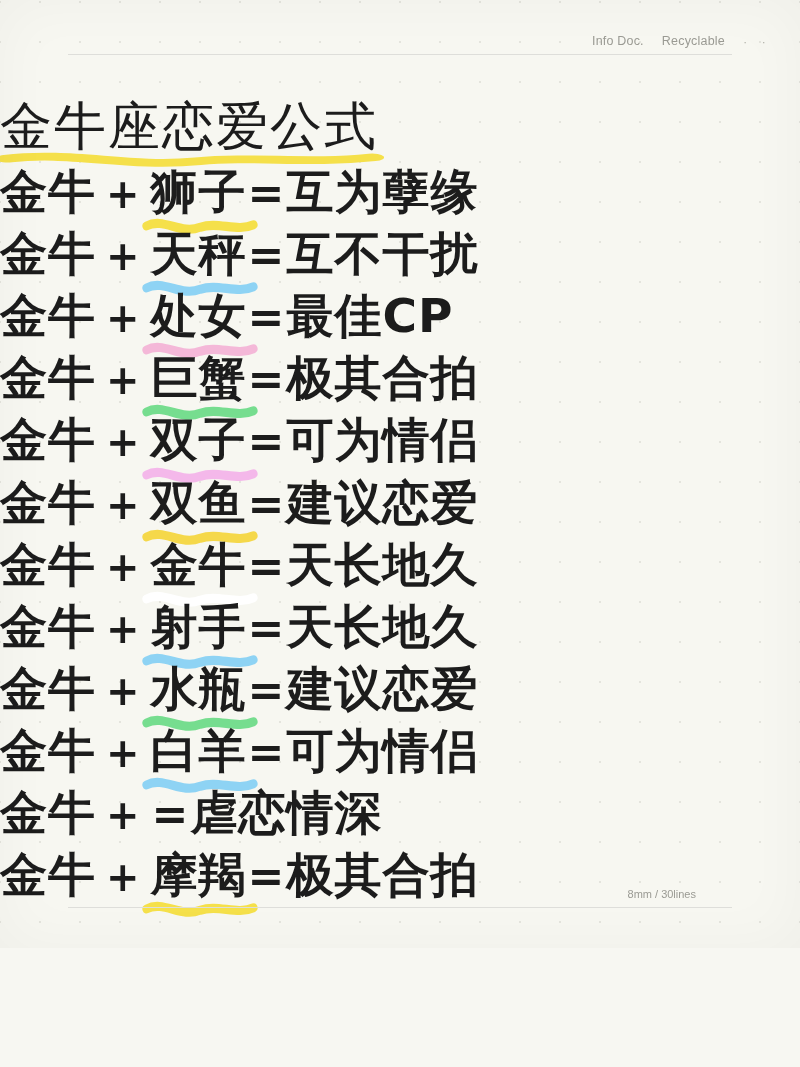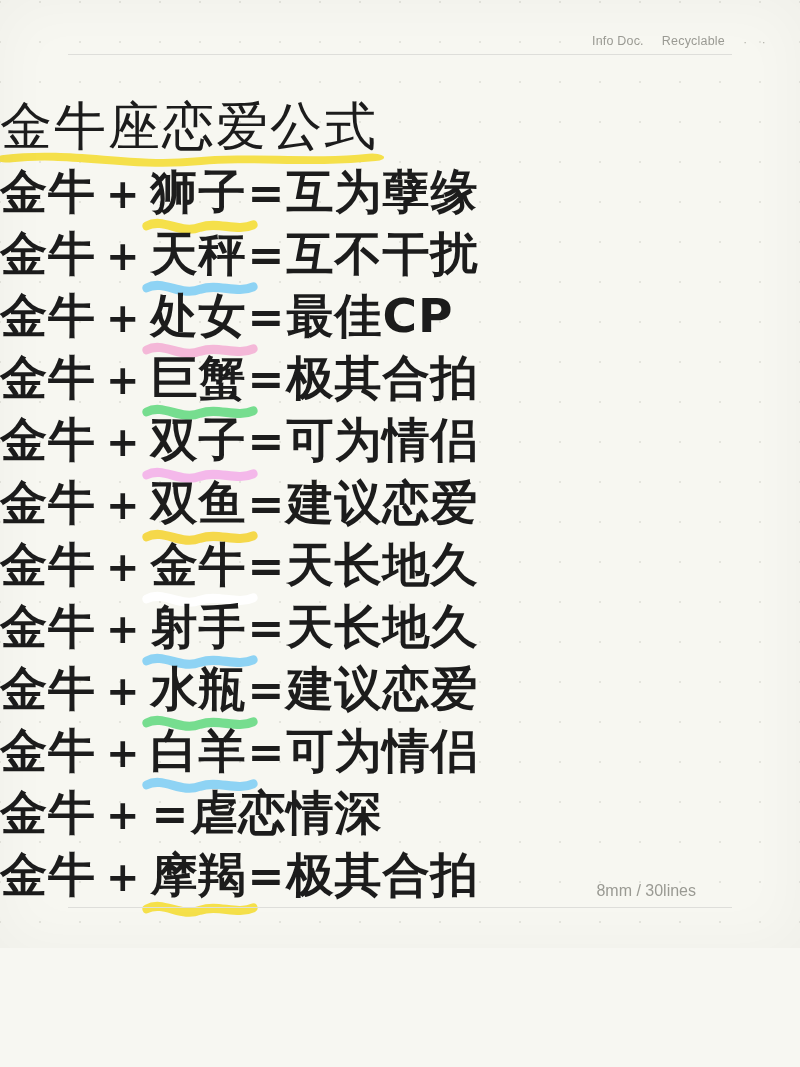--- a/index.html
+++ b/index.html
@@ -74,21 +74,21 @@
     bottom: 40px;
     height: 1px;
     background: #dededa;
   }
 
   .footer {
     position: absolute;
     right: 104px;
     bottom: 48px;
     color: #9a9a93;
-    font-size: 16px;
+    font-size: 11px;
   }
 
   
   .content {
     position: absolute;
     left: 0;
     right: 0;
     top: 96px;
     display: flex;
     flex-direction: column;

